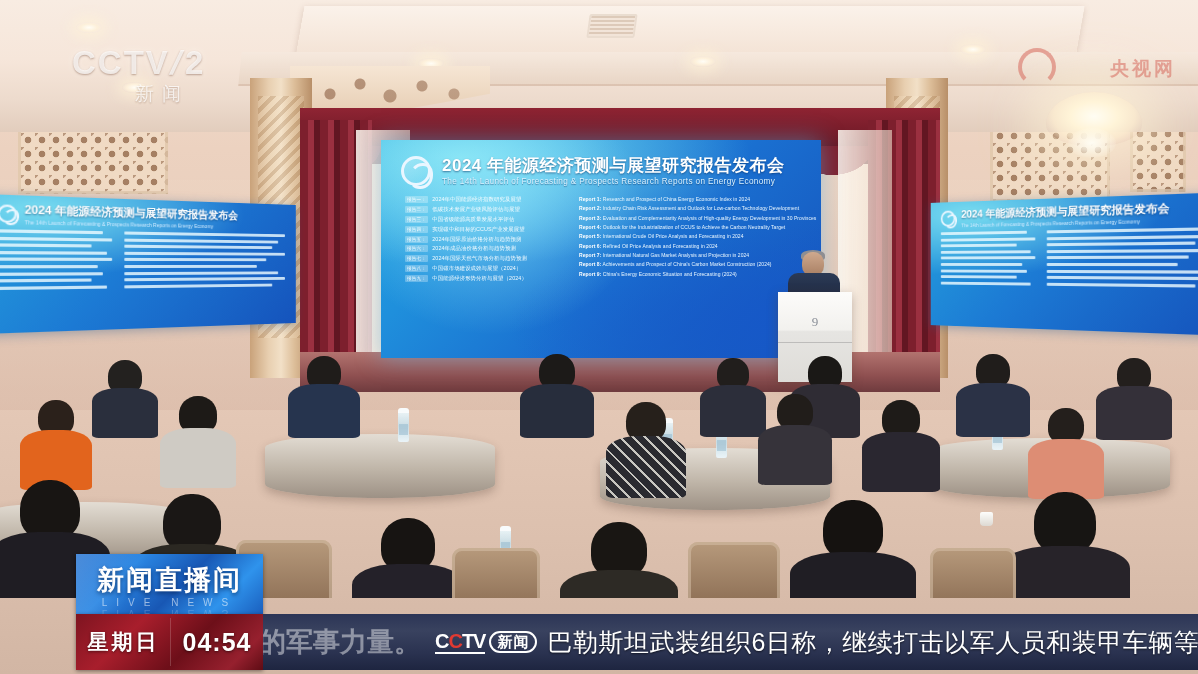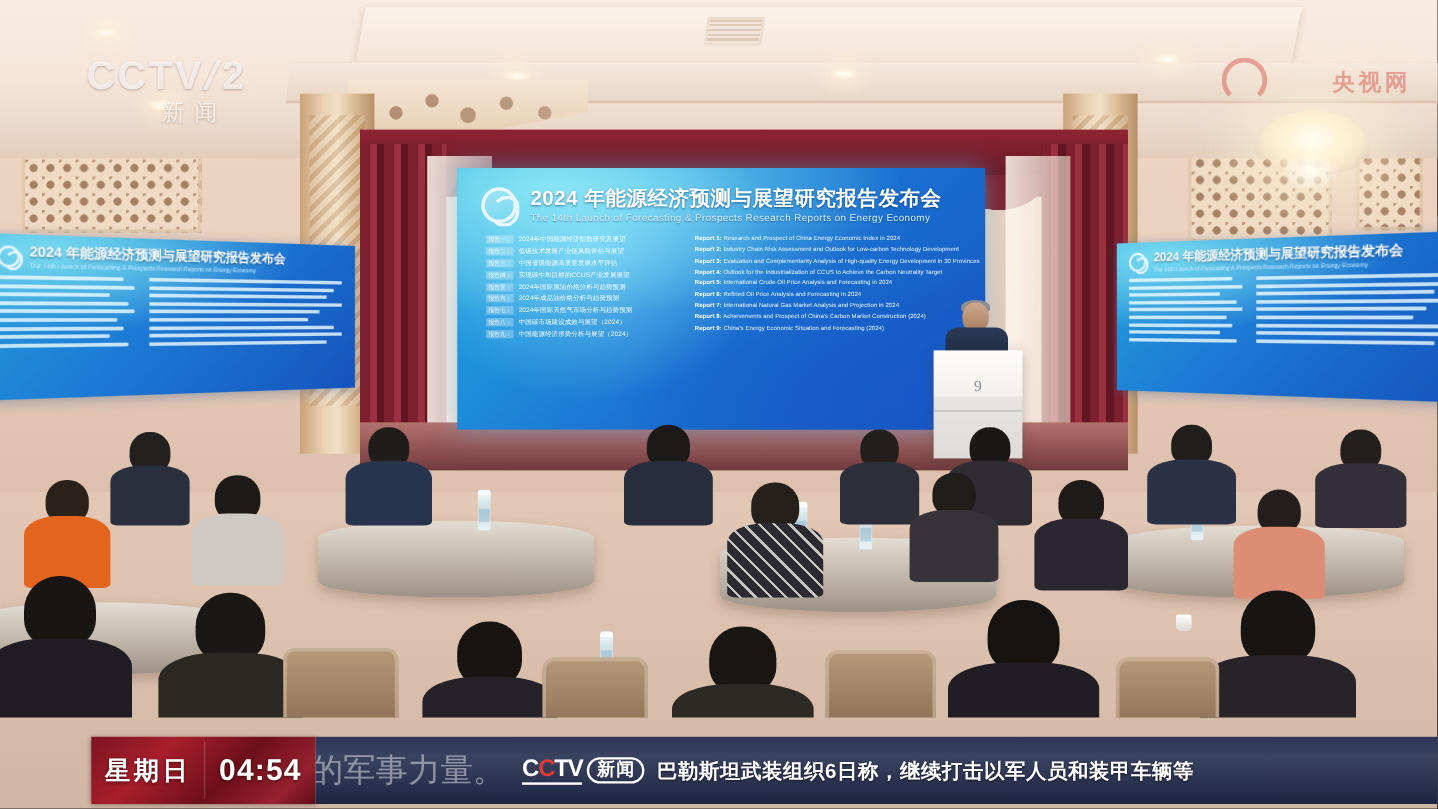--- a/index.html
+++ b/index.html
@@ -321,38 +321,38 @@
     color:#16205e; font-size:43px; font-weight:bold; letter-spacing:1px;
     white-space:nowrap; line-height:1;
   }
   .sub-bar {
     position:absolute; left:263px; top:64px; right:0; height:56px;
     background:linear-gradient(180deg,#2c3556 0%,#39425f 30%,#2a3250 70%,#1e2540 100%);
     display:flex; align-items:center; gap:10px; padding-left:2px;
     overflow:hidden;
   }
   .sub-prev {
-    color:rgba(255,255,255,.45); font-size:27px; font-weight:normal; white-space:nowrap;
+    color:rgba(255,255,255,.45); font-size:27px; font-weight:bold; white-space:nowrap;
     margin-left:-6px;
   }
   .cctv-news-badge {
     display:flex; align-items:center; gap:4px; flex:0 0 auto; margin-left:4px;
   }
   .cnb-cctv {
     color:#fff; font-size:20px; font-weight:bold; letter-spacing:-1px;
     border-bottom:2px solid #fff; padding-bottom:1px; line-height:1;
     font-family:"Liberation Sans",sans-serif;
   }
   .cnb-cctv .red { color:#e03a32; }
   .cnb-cn {
     color:#fff; font-size:15px; font-weight:bold; letter-spacing:1px;
     border:2px solid #fff; border-radius:12px; padding:1px 6px; line-height:1.1;
   }
   .ticker-text {
-    color:#fff; font-size:17px; font-weight:bold; letter-spacing:.5px; white-space:nowrap;
+    color:#fff; font-size:25px; font-weight:normal; letter-spacing:.5px; white-space:nowrap;
     text-shadow:0 1px 2px rgba(0,0,0,.6);
   }
 </style>
 </head>
 <body>
 
 <div id="screen">
 
   <div class="hall">
     <div class="rear-wall"></div>
@@ -644,20 +644,25 @@
     <div class="cn">新闻</div>
   </div>
 
   <div class="wm">
     <div class="wm-circle"></div>
     <div class="wm-cn">央视网</div>
   </div>
 
   <div class="lower">
 
+    <div class="logo-box">
+      <div class="logo-cn">新闻直播间</div>
+      <div class="logo-en">LIVE NEWS</div>
+      <div class="logo-en-ref">LIVE NEWS</div>
+    </div>
 
     <div class="time-box">
       <div class="weekday">星期日</div>
       <div class="clock">04:54</div>
     </div>
 
 
     <div class="sub-bar">
       <div class="sub-prev">的军事力量。</div>
       <div class="cctv-news-badge">

